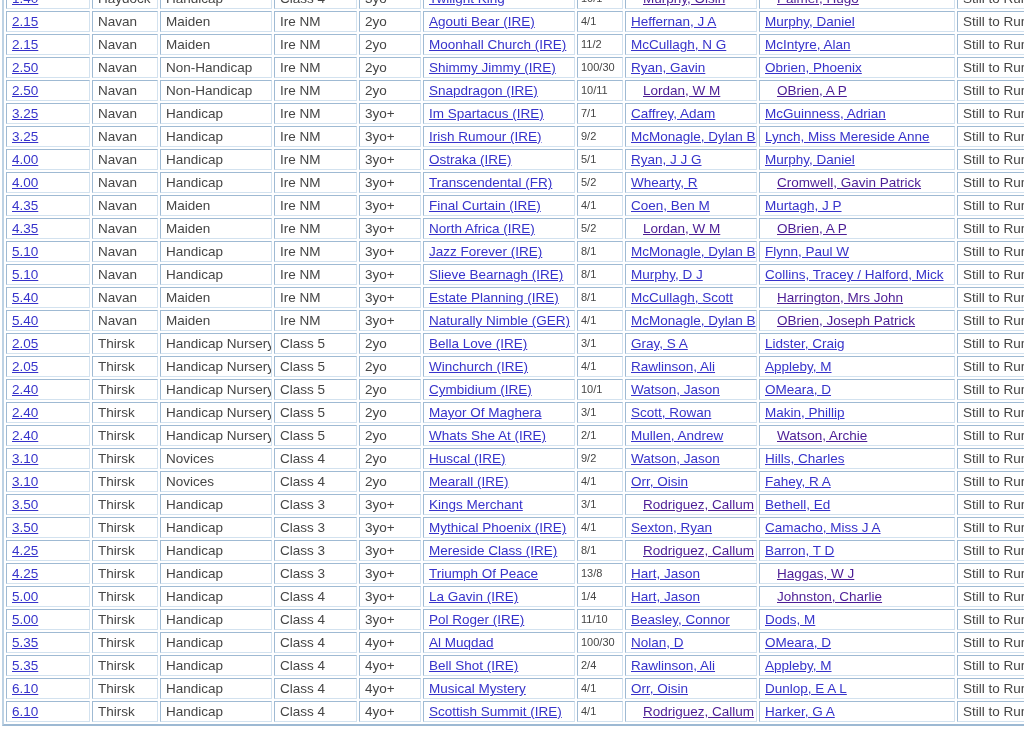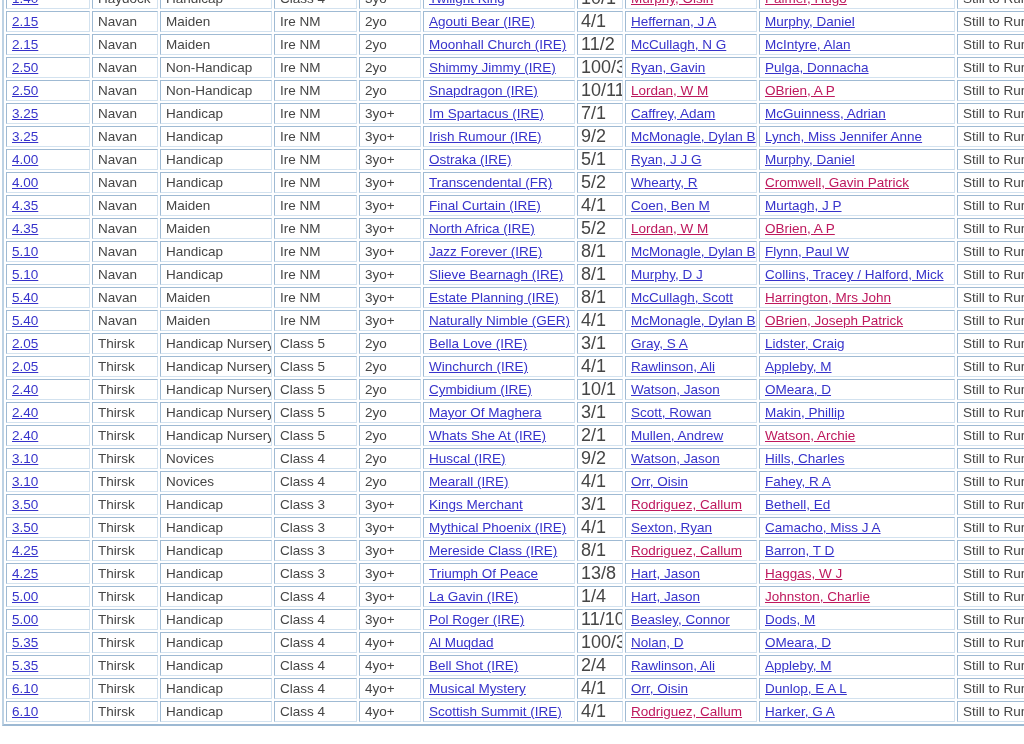--- a/index.html
+++ b/index.html
@@ -32,27 +32,27 @@
     padding:1px 5px 1px 5px;
     height:17px;
     line-height:17px;
     font-size:13.5px;
     color:#454545;
     white-space:nowrap;
     overflow:hidden;
     background:#ffffff;
     vertical-align:middle;
   }
-  td.c-odds{ padding:1px 2px 1px 3px; font-size:18px; }
+  td.c-odds{ padding:1px 2px 1px 3px; font-size:11px; }
   a{
     color:#3733cb;
     text-decoration:underline;
     cursor:pointer;
   }
-  a.visited{ color:#be185d; }
+  a.visited{ color:#4c1d95;margin-left:12px; }
 </style>
 </head>
 <body>
 
 <div id="viewport">
   <table class="racecard">
     <colgroup>
       <col style="width:84px">
       <col style="width:66px">
       <col style="width:112px">
@@ -103,21 +103,21 @@
         </tr>
         <tr>
           <td class="c-time"><a>2.50</a></td>
           <td class="c-venue">Navan</td>
           <td class="c-type">Non-Handicap</td>
           <td class="c-cls">Ire NM</td>
           <td class="c-age">2yo</td>
           <td class="c-horse"><a>Shimmy Jimmy (IRE)</a></td>
           <td class="c-odds">100/30</td>
           <td class="c-jockey"><a>Ryan, Gavin</a></td>
-          <td class="c-trainer"><a>Pulga, Donnacha</a></td>
+          <td class="c-trainer"><a>Obrien, Phoenix</a></td>
           <td class="c-status">Still to Run</td>
         </tr>
         <tr>
           <td class="c-time"><a>2.50</a></td>
           <td class="c-venue">Navan</td>
           <td class="c-type">Non-Handicap</td>
           <td class="c-cls">Ire NM</td>
           <td class="c-age">2yo</td>
           <td class="c-horse"><a>Snapdragon (IRE)</a></td>
           <td class="c-odds">10/11</td>
@@ -139,21 +139,21 @@
         </tr>
         <tr>
           <td class="c-time"><a>3.25</a></td>
           <td class="c-venue">Navan</td>
           <td class="c-type">Handicap</td>
           <td class="c-cls">Ire NM</td>
           <td class="c-age">3yo+</td>
           <td class="c-horse"><a>Irish Rumour (IRE)</a></td>
           <td class="c-odds">9/2</td>
           <td class="c-jockey"><a>McMonagle, Dylan B</a></td>
-          <td class="c-trainer"><a>Lynch, Miss Jennifer Anne</a></td>
+          <td class="c-trainer"><a>Lynch, Miss Mereside Anne</a></td>
           <td class="c-status">Still to Run</td>
         </tr>
         <tr>
           <td class="c-time"><a>4.00</a></td>
           <td class="c-venue">Navan</td>
           <td class="c-type">Handicap</td>
           <td class="c-cls">Ire NM</td>
           <td class="c-age">3yo+</td>
           <td class="c-horse"><a>Ostraka (IRE)</a></td>
           <td class="c-odds">5/1</td>

